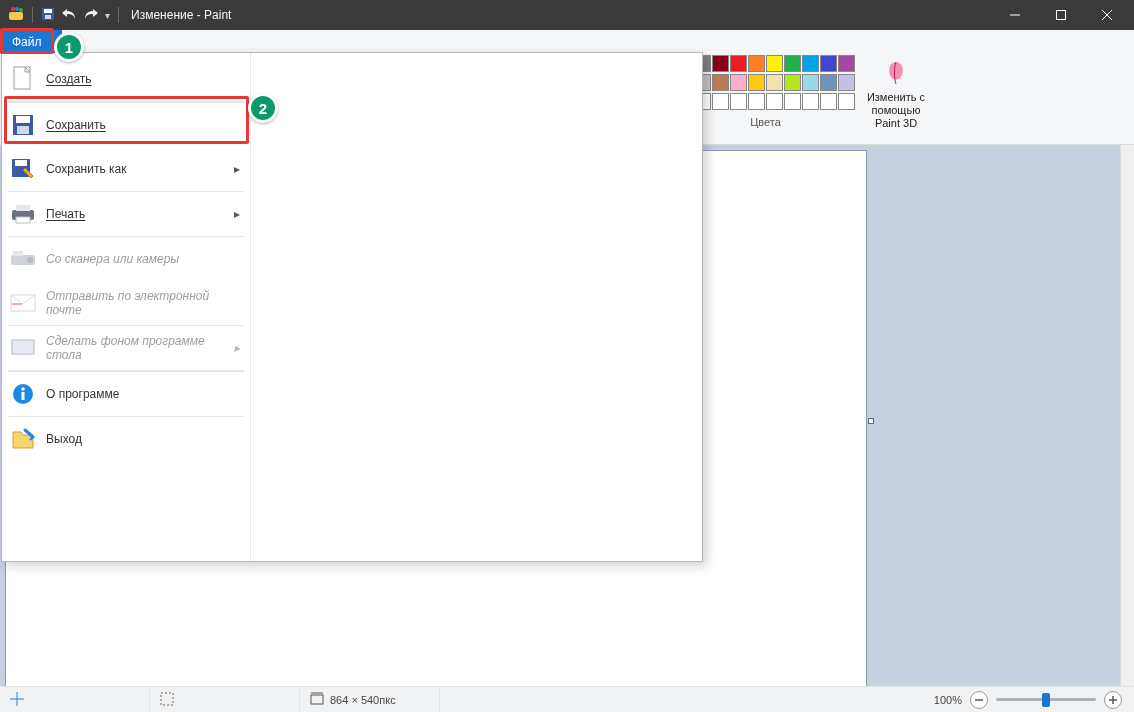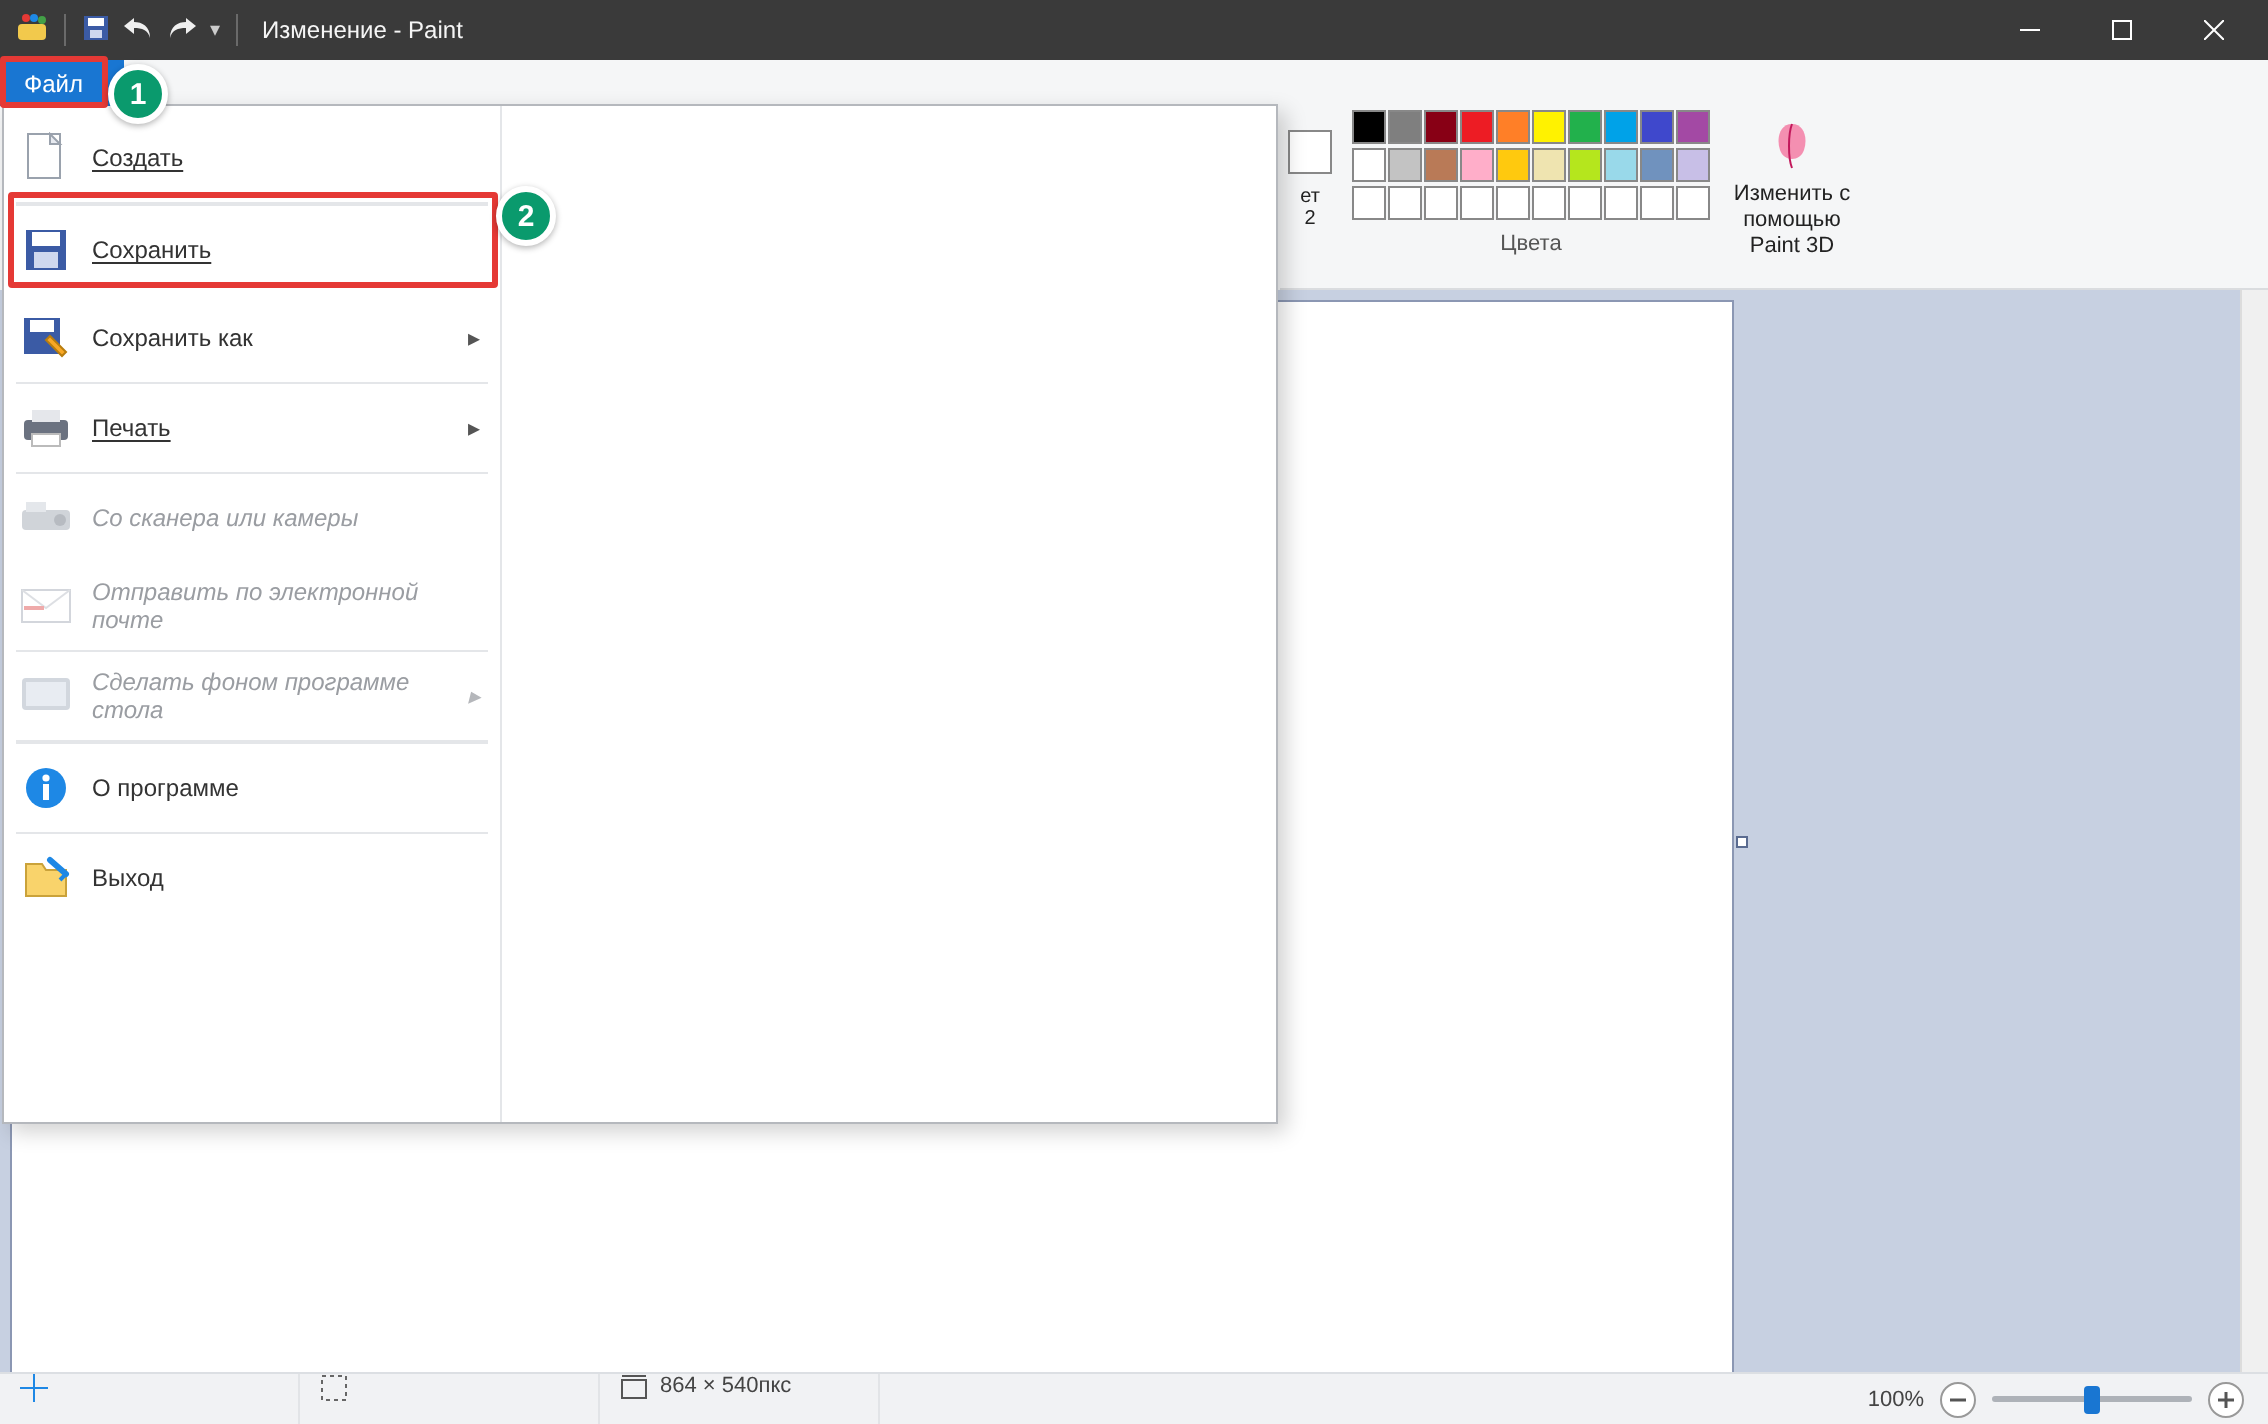--- a/index.html
+++ b/index.html
@@ -27,21 +27,21 @@
   .swatch-row { display:flex; gap:1px; margin-bottom:2px;}
   .swatch { width:17px; height:17px; border:1px solid #888; cursor:pointer;}
   .group-label { text-align:center; font-size:11px; color:#555; margin-top:6px;}
   .edit-colors, .paint3d { width: 70px; text-align:center; padding: 2px 4px; font-size:11px; line-height:1.2; }
   .edit-colors svg, .paint3d svg { display:block; margin: 2px auto 4px;}
 
   
   .file-tab { position:absolute; top:30px; left:0; height:23px; background:#1976d2; color:#fff; padding: 0 20px 0 12px; font-size:12px; display:flex; align-items:center; z-index: 30;}
 
   
-  .file-menu { position:absolute; top:52px; left:1px; width: 638px; height: 510px; background:#fff; border:1px solid #b5b8bd; box-shadow: 4px 4px 10px rgba(0,0,0,0.18); z-index: 25; display:flex;}
+  .file-menu { position:absolute; top:52px; left:1px; width: 702px; height: 510px; background:#fff; border:1px solid #b5b8bd; box-shadow: 4px 4px 10px rgba(0,0,0,0.18); z-index: 25; display:flex;}
   .file-menu-left { width: 249px; border-right:1px solid #e4e6e9; padding: 4px 0;}
   .file-menu-right { flex:1; padding: 10px 14px;}
   .file-menu-right h4 { font-size:12px; font-weight:normal; color:#444;}
   .fm-item { display:flex; align-items:center; height:44px; padding: 0 10px 0 8px; gap:10px; cursor:pointer; font-size:12px; color:#333;}
   .fm-item.disabled { color: #9a9da2; font-style: italic; }
   .fm-item .ic { width:26px; height:26px; display:flex; align-items:center; justify-content:center; flex-shrink:0;}
   .fm-item .arr { margin-left:auto; color:#555;}
   .fm-item.disabled .arr { color:#b5b7bb;}
   .fm-sep { height:1px; background:#e4e6e9; margin: 0 6px;}
   .fm-item.underline span.lbl { text-decoration: underline; text-underline-offset: 2px;}
@@ -52,21 +52,21 @@
   .ann-rect { border: 3px solid #e53935; border-radius:2px;}
 
   
   .workspace { position:absolute; top:145px; left:0; right:14px; bottom:26px; background: #c7d0e1; }
   .scroll-v { position:absolute; top:145px; right:0; bottom:26px; width:14px; background:#f0f0f0; border-left:1px solid #dcdcdc;}
   .canvas { position:absolute; top:5px; left:5px; width: 862px; height: 538px; background:#fff; border:1px solid #8b97b3;}
   .handle { position:absolute; width:6px; height:6px; background:#fff; border:1px solid #5a6b90;}
 
   
   .statusbar { position:absolute; left:0; right:0; bottom:0; height:26px; background:#f1f2f4; border-top:1px solid #dcdfe3; display:flex; align-items:center; font-size:11px; color:#444;}
-  .status-cell { display:flex; gap:6px; padding: 0 10px; height:100%; border-right:1px solid #e2e4e7; min-width: 140px;}
+  .status-cell { display:flex; align-items:center; gap:6px; padding: 0 10px; height:100%; border-right:1px solid #e2e4e7; min-width: 140px;}
   .status-cell.narrow{ min-width: auto; width: 150px;}
   .status-cell.first{ min-width: auto; width: 150px;}
   .zoom-area { margin-left:auto; display:flex; align-items:center; gap:8px; padding: 0 12px;}
   .zoom-btn { width:18px; height:18px; border:1px solid #999; border-radius:50%; display:flex; align-items:center; justify-content:center; background:#fff;}
   .zoom-track { width:100px; height:3px; background:#aeb2b8; position:relative; border-radius:2px;}
   .zoom-thumb { position:absolute; top:-5px; width:8px; height:14px; background:#1976d2; border-radius:2px;}
 </style>
 </head>
 <body>
 

